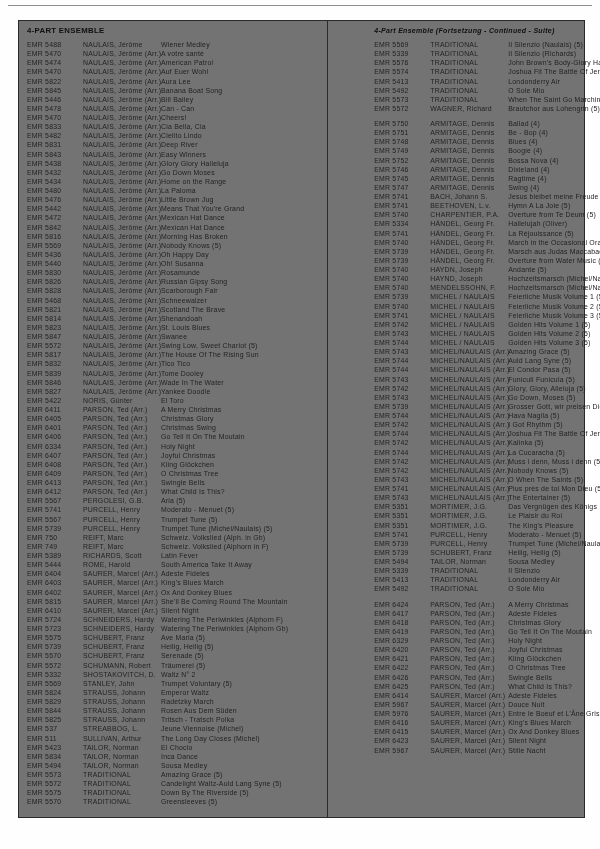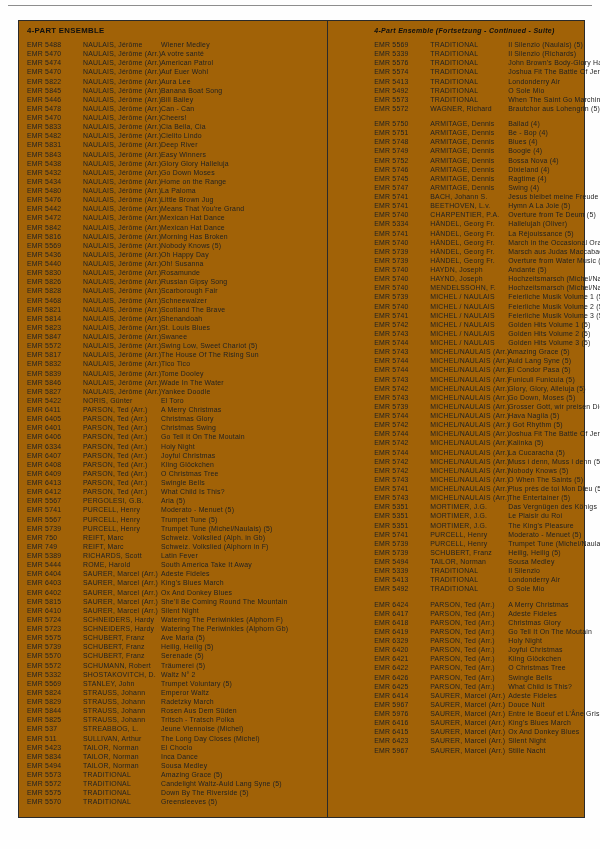--- a/index.html
+++ b/index.html
@@ -5,21 +5,21 @@
   html,body { margin:0; padding:0; background:#ffffff; }
   .page {
     position:relative; width:600px; height:849px; background:#fefefe;
     font-family:"Liberation Sans", sans-serif; color:#1f1f1f; overflow:hidden;
   }
   .top-rule {
     position:absolute; left:8px; top:5px; width:584px; height:1px; background:#8d8d8d;
   }
   .frame {
     position:absolute; left:18px; top:20px; width:565px; height:796px;
-    border:1px solid #2a2a2a; display:flex; background:#a16207;gap:36px;
+    border:1px solid #2a2a2a; display:flex; background:#737373;gap:36px;
   }
   .col { box-sizing:border-box; }
   .col-left  { width:278px; padding:5px 3px 0 8px; }
   .divider   { width:1px; background:#2a2a2a; flex:none; }
   .col-right { flex:1; padding:5px 3px 0 10px; }
   .section + .section { margin-top:6px; }
   .hdr {
     margin:0 0 4px 0; font-size:7.8px; line-height:10px; font-weight:bold;
     letter-spacing:0.3px; color:#101010; white-space:nowrap;
   }

